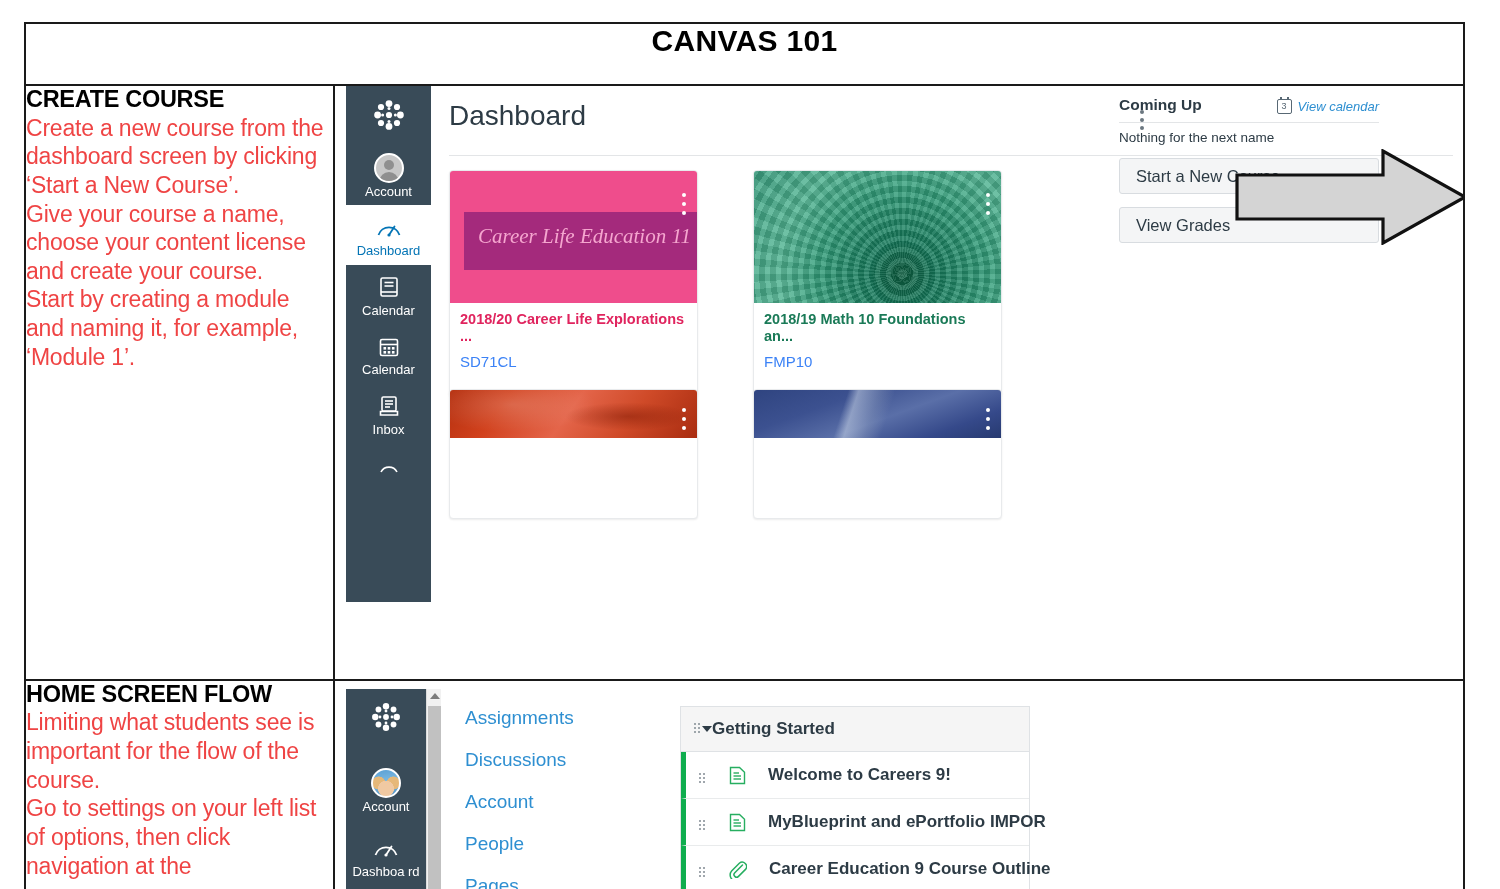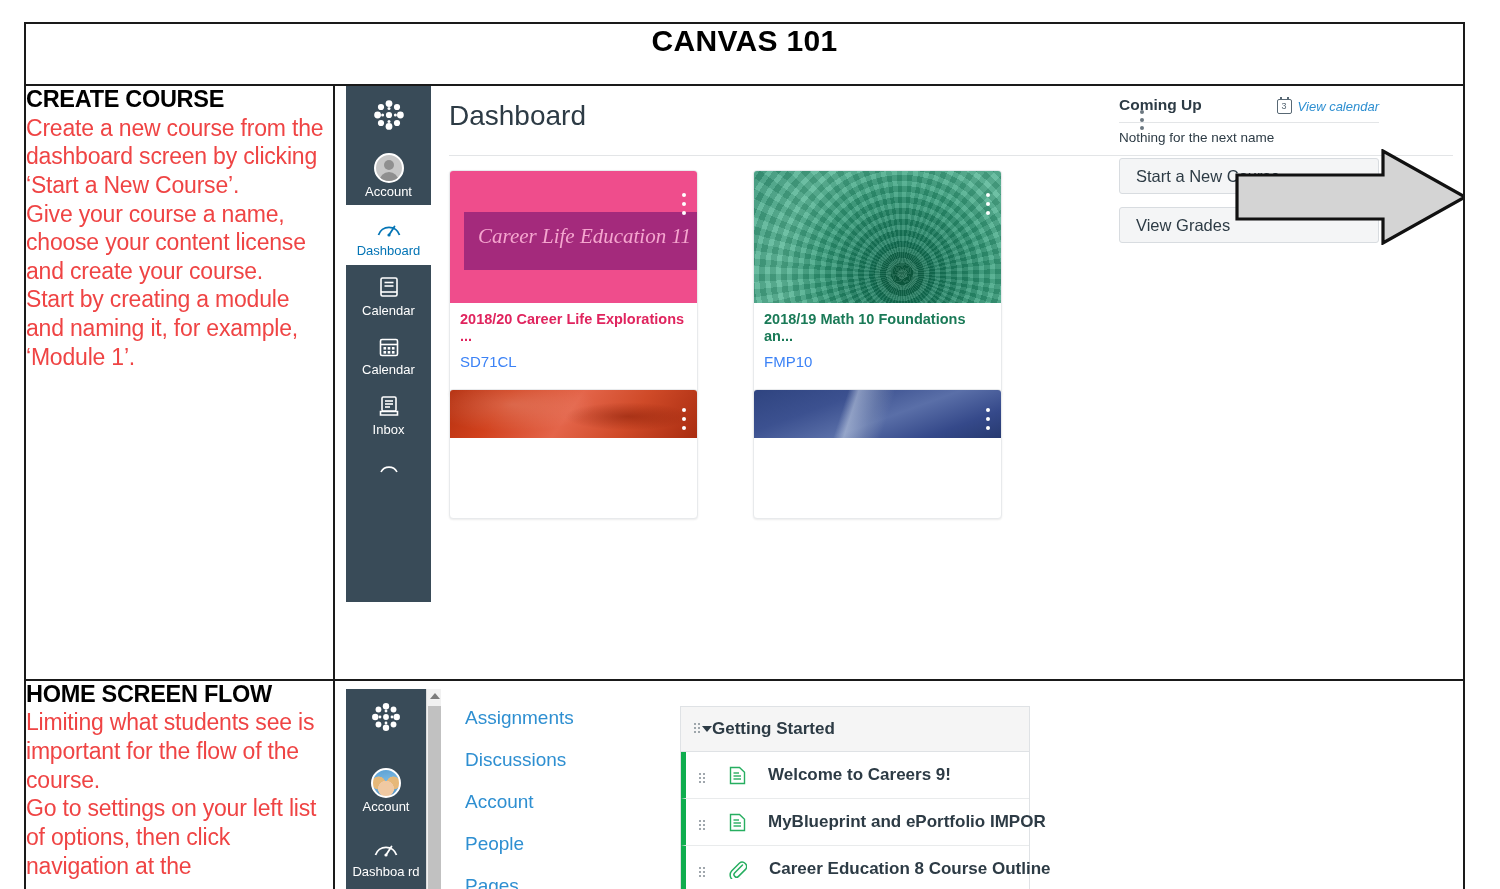--- a/index.html
+++ b/index.html
@@ -561,21 +561,21 @@
               <span class="mod-item-title">MyBlueprint and ePortfolio IMPOR</span>
             </div>
 
             <div class="mod-item" style="border-bottom:none">
               <span class="grip"></span>
               <span class="clip-ico">
                 <svg width="18" height="19" viewBox="0 0 18 19" fill="none" stroke="#27ae60" stroke-width="1.5" stroke-linecap="round">
                   <path d="M13.5 5 L5.8 12.7 a2.6 2.6 0 0 0 3.7 3.7 l7.0-7.0 a4.4 4.4 0 0 0-6.2-6.2 L2.6 11 a6.1 6.1 0 0 0 8.6 8.6"></path>
                 </svg>
               </span>
-              <span class="mod-item-title">Career Education 8 Course Outline</span>
+              <span class="mod-item-title">Career Education 9 Course Outline</span>
             </div>
           </div>
 
         </div>
       </td>
     </tr>
   </tbody>
     </table>
 
 </div>

